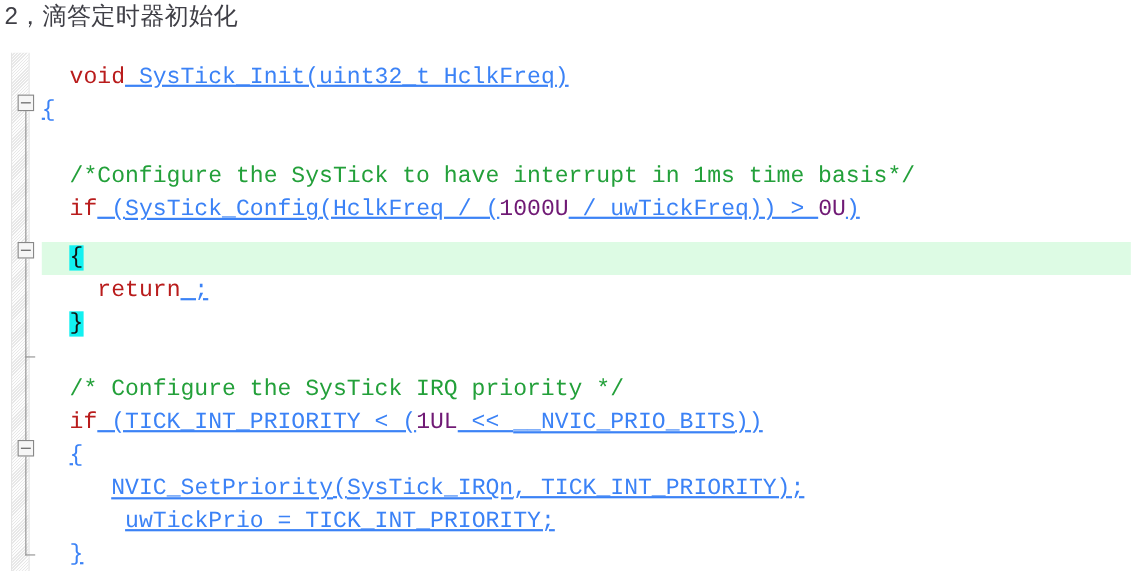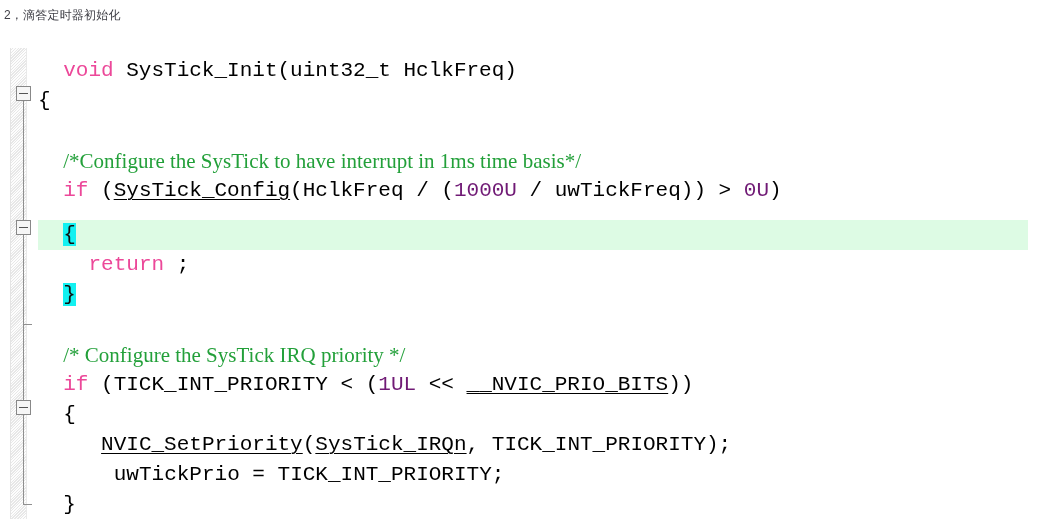--- a/index.html
+++ b/index.html
@@ -15,21 +15,21 @@
     font-family: "Liberation Sans", sans-serif;
     -webkit-font-smoothing: antialiased;
   }
 
   
   #heading {
     position: absolute;
     left: 4px;
     top: 3px;
     font-family: "Liberation Sans", "DejaVu Sans", sans-serif;
-    font-size: 12px;
+    font-size: 22px;
     line-height: 24px;
     color: #3f3f46;
     letter-spacing: 0.2px;
     white-space: pre;
   }
 
   
   #editor {
     position: absolute;
     left: 0;
@@ -122,26 +122,26 @@
     background: #ddfbe4;
   }
 
   
   .brk {
     background: #12f1f1;
     color: #111111;
   }
 
   
-  .kw      { color: #ec4899; }
-  .cmt     { color: #23a03a; font-family: Liberation Serif, serif; }
+  .kw      { color: #b91c1c; }
+  .cmt     { color: #23a03a; }
   .num     { color: #701a75; }
   .ul      { text-decoration: underline; text-decoration-thickness: 1px;
              text-underline-offset: 3px; }
-  .pl      { color: #000000; }
+  .pl      { color: #3b82f6; text-decoration: underline; }
 </style>
 </head>
 <body>
 
 <div id="heading">2，滴答定时器初始化</div>
 
 <div id="editor">
 
   <div id="gutter"></div>
 

